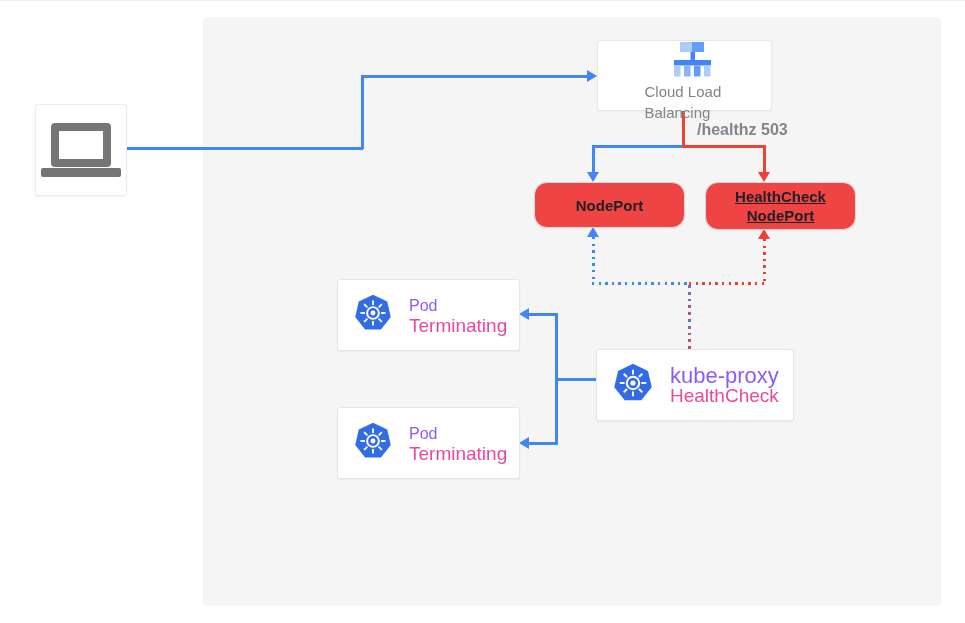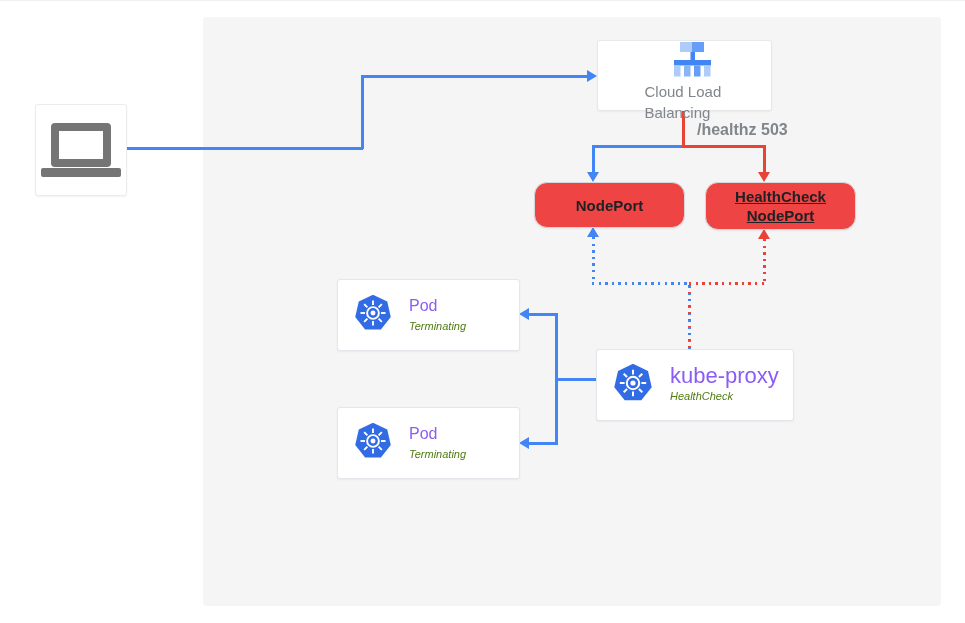--- a/index.html
+++ b/index.html
@@ -21,21 +21,21 @@
   .clb-node .icon-wrap{width:40px;margin-left:17px;flex:none;}
   .clb-node .lbl{margin-left:12px;font-size:15px;line-height:21px;color:#80868b;width:92px;}
   .port-box{position:absolute;background:#ef4444;border:1px solid #d8d8d8;border-radius:13px;
         box-shadow:0 1px 2px rgba(0,0,0,0.06);display:flex;flex-direction:column;
         align-items:center;justify-content:center;font-weight:bold;font-size:15px;color:#202124;line-height:19px;text-align:center;margin-left:16px;}
   .nodeport{left:518px;top:181px;width:149px;height:44px;}
   .healthcheck{left:689px;top:181px;width:149px;height:46px;text-decoration:underline;}
   .k8s-card .icon-wrap{flex:none;margin-left:16px;}
   .k8s-card .txt{margin-left:17px;}
   .k8s-card .title{font-size:16px;color:#8b5cf6;line-height:21px;}
-  .k8s-card .subtitle{font-size:11px;color:#4d7c0f;line-height:20px;font-style:italic;}
+  .k8s-card .subtitle{font-size:19px;color:#ec4899;line-height:20px;}
   .pod1{left:337px;top:278px;width:181px;height:70px;}
   .pod2{left:337px;top:406px;width:181px;height:70px;}
   .kubeproxy{left:596px;top:348px;width:196px;height:70px;}
   .kubeproxy .title{font-size:22px;}
 
   
   .laptop{display:flex;flex-direction:column;align-items:center;}
   .laptop-screen{width:44px;height:28px;border:8px solid #757575;border-radius:4px;background:#fff;}
   .laptop-base{width:80px;height:9px;background:#757575;border-radius:2px;margin-top:1px;}
 

